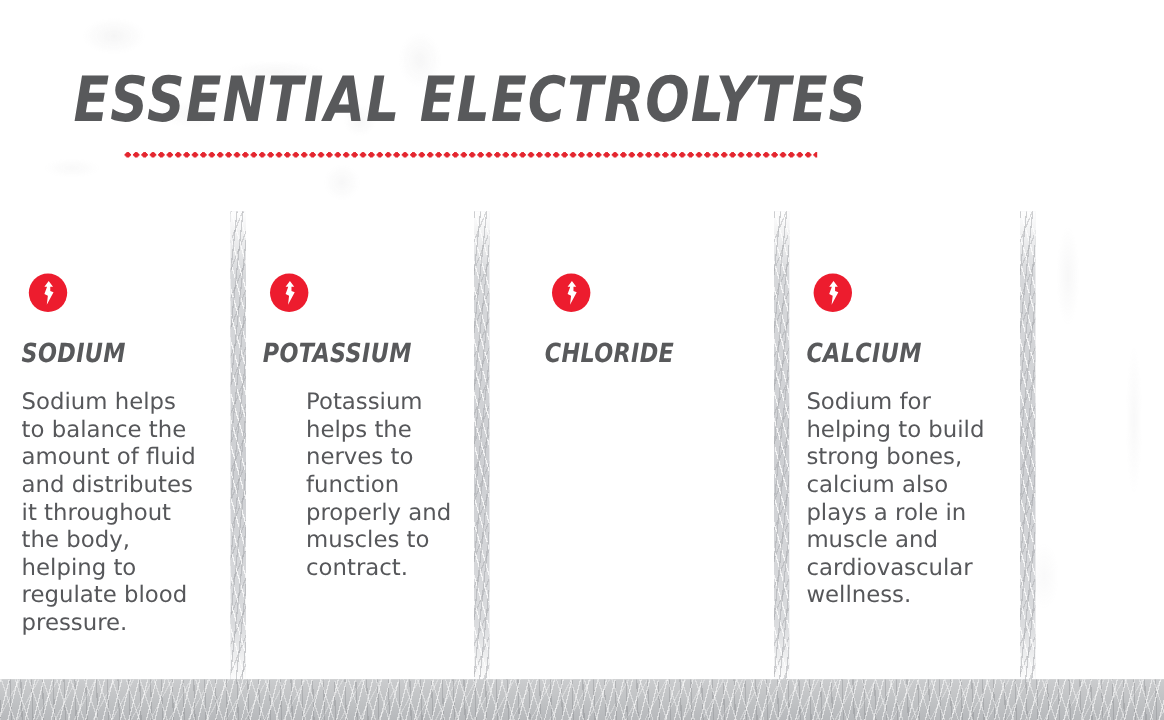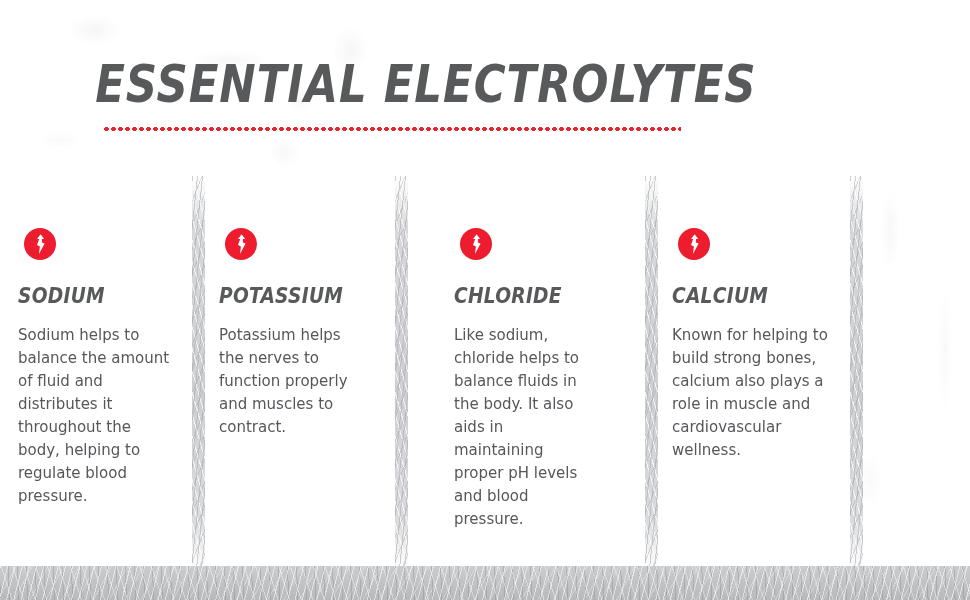--- a/index.html
+++ b/index.html
@@ -43,21 +43,21 @@
     position:absolute; inset:0;
     background:
       repeating-linear-gradient(104deg, rgba(255,255,255,.55) 0 1px, transparent 1px 7px),
       repeating-linear-gradient(72deg,  rgba(255,255,255,.40) 0 1px, transparent 1px 11px),
       repeating-linear-gradient(88deg,  rgba(120,122,126,.30) 0 1px, transparent 1px 9px),
       repeating-linear-gradient(118deg, rgba(255,255,255,.30) 0 1px, transparent 1px 14px),
       linear-gradient(180deg, rgba(255,255,255,.18), rgba(160,162,166,.25));
   }
 
   
-  .header { position:absolute; left:0; top:0; width:784px; text-align:right; }
+  .header { position:absolute; left:0; top:0; width:784px; text-align:center; }
   .title {
     margin-top:56px;
     font-family:"DejaVu Sans Condensed","Liberation Sans", sans-serif;
     font-weight:bold; font-style:italic;
     font-size:52px; line-height:56px;
     letter-spacing:1px;
     color:#58595b;
     transform:scaleX(.93); transform-origin:center;
     white-space:nowrap;
   }
@@ -114,27 +114,27 @@
     font-weight:bold; font-style:italic;
     font-size:22px; line-height:24px;
     letter-spacing:.3px;
     color:#58595b;
     transform:scaleX(.94); transform-origin:left center;
     white-space:nowrap;
   }
   .col-body {
     margin-top:16px;
     font-family:"DejaVu Sans","Liberation Sans", sans-serif;
-    font-size:15px; line-height:23px;
+    font-size:19px; line-height:23px;
     color:#56575a;
   }
 
   
   .col:nth-child(1) .col-body { max-width:152px; }
-  .col:nth-child(3) .col-body { max-width:148px; }
+  .col:nth-child(3) .col-body { max-width:148px;margin-left:36px; }
   .col:nth-child(5) .col-body { max-width:138px; }
 </style>
 </head>
 <body>
 
 <div class="bg-grunge-top"></div>
 <div class="bg-grunge-right"></div>
 
 <div class="header">
   <div class="title">ESSENTIAL ELECTROLYTES</div>
@@ -177,37 +177,36 @@
 
   <div class="col">
     <div class="icon-wrap">
       <div class="icon-circle">
         <svg width="15" height="22" viewBox="0 0 15 22" aria-hidden="true">
           <path d="M7.6 1.2 L11.2 6.0 L8.9 6.0 L8.9 9.4 L11.6 10.6 L6.0 20.9 L6.9 13.4 L4.0 12.1 L6.2 6.0 L4.0 6.0 Z" fill="#ffffff"></path>
         </svg>
       </div>
     </div>
     <div class="col-title">CHLORIDE</div>
-    <div class="col-body">Like sodium, chloride helps to balance fluids in the body. It also aids in maintaining proper pH levels and blood pressure.</div>
   </div>
 
   <div class="divider">
       <div class="tex"></div>
     </div>
 
   <div class="col">
     <div class="icon-wrap">
       <div class="icon-circle">
         <svg width="15" height="22" viewBox="0 0 15 22" aria-hidden="true">
           <path d="M7.6 1.2 L11.2 6.0 L8.9 6.0 L8.9 9.4 L11.6 10.6 L6.0 20.9 L6.9 13.4 L4.0 12.1 L6.2 6.0 L4.0 6.0 Z" fill="#ffffff"></path>
         </svg>
       </div>
     </div>
     <div class="col-title">CALCIUM</div>
-    <div class="col-body">Known for helping to build strong bones, calcium also plays a role in muscle and cardiovascular wellness.</div>
+    <div class="col-body">Sodium for helping to build strong bones, calcium also plays a role in muscle and cardiovascular wellness.</div>
   </div>
 
   <div class="divider">
       <div class="tex"></div>
     </div>
 
 
 </div>
 
 <div class="bottom-band">

